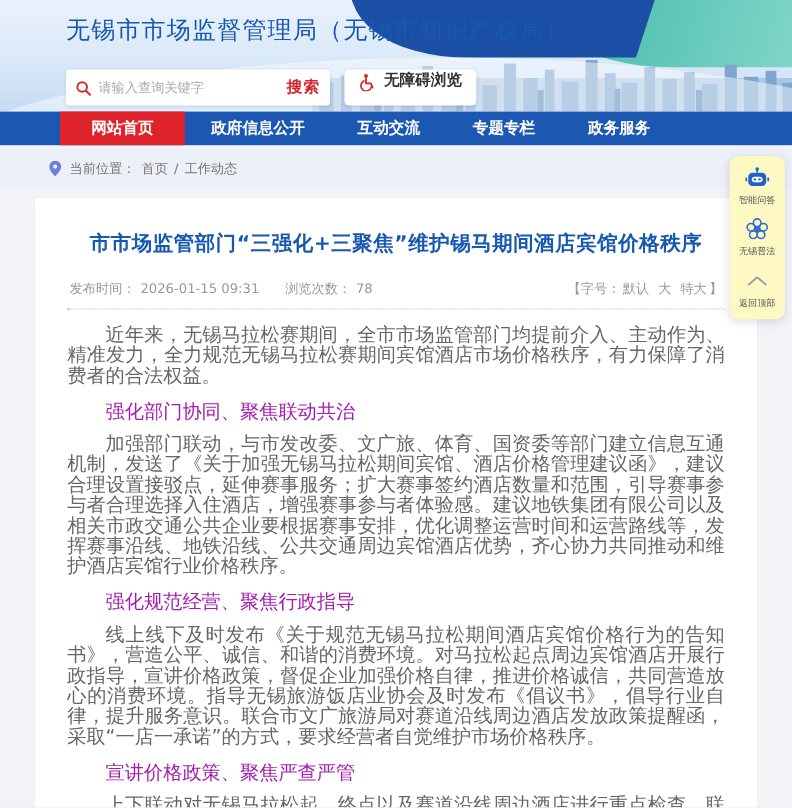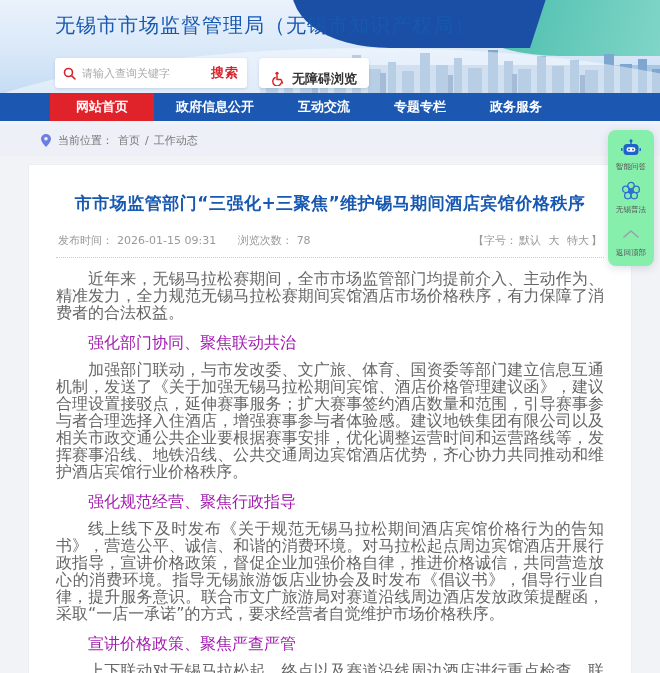--- a/index.html
+++ b/index.html
@@ -29,36 +29,36 @@
     position:absolute; left:-80px; top:48px; width:900px; height:120px;
     background:rgba(255,255,255,.45); border-radius:50% 50% 0 0 / 90% 90% 0 0;
   }
   .skyline{ position:absolute; right:0; bottom:0; }
   .site-title{
     position:absolute; left:55px; top:12px;
     font-size:20px; font-weight:normal; color:#1758b0; letter-spacing:1px;
   }
   .search-row{ position:absolute; left:55px; top:58px; display:flex; gap:12px; align-items:center; }
   .search-box{
-    width:192px; height:30px; background:#fff; border-radius:3px;
+    width:220px; height:30px; background:#fff; border-radius:3px;
     display:flex; align-items:center; padding:0 8px; gap:6px;
     box-shadow:0 1px 3px rgba(30,60,120,.15);
   }
   .search-box input{
     border:none; outline:none; flex:1; font-size:11px; color:#333;
     font-family:inherit; background:transparent; min-width:0;
   }
   .search-box input::placeholder{ color:#aaa; }
   .search-btn{
     border:none; background:none; color:#d8232a; font-weight:bold;
     font-size:13px; cursor:pointer; font-family:inherit; letter-spacing:1px;
   }
   .access-btn{
     height:30px; background:#fff; border:none; border-radius:4px;
-    display:flex; align-items:flex-end; gap:6px; padding:0 12px;
+    display:flex; align-items:flex-start; gap:6px; padding:0 12px;
     font-size:13px; font-weight:bold; color:#333; cursor:pointer;
     font-family:inherit; box-shadow:0 1px 3px rgba(30,60,120,.15);
   }
   
   .nav{
     position:relative; height:28px; background:#1c58b2;
     display:flex; align-items:stretch; padding-left:50px;
   }
   .nav-item{
     display:flex; align-items:center; padding:0 22px;
@@ -92,21 +92,21 @@
   .meta-right a{ color:#999; text-decoration:none; margin:0 2px; cursor:pointer; }
   .dotline{ border:none; border-top:1px dotted #ccc; margin:9px 0 12px 0; }
   .body p{
     font-size:16px; color:#666; line-height:17px; text-indent:2em;
     margin-bottom:10px; text-align:justify;
   }
   .body p.subhead{ font-weight:normal; color:#a21caf; margin:13px 0 10px 0; }
   
   .float-panel{
     position:absolute; right:6px; top:130px; width:46px;
-    background:#86efac; border-radius:8px; box-shadow:0 2px 8px rgba(60,80,120,.18);
+    background:#fef9c3; border-radius:8px; box-shadow:0 2px 8px rgba(60,80,120,.18);
     padding:8px 2px; display:flex; flex-direction:column; gap:9px; z-index:9;
   }
   .float-btn{
     border:none; background:none; cursor:pointer; font-family:inherit;
     display:flex; flex-direction:column; align-items:center; gap:3px;
   }
   .float-btn .lbl{ font-size:8px; color:#555; transform:scale(.95); white-space:nowrap; }
   .icon-wrap{ height:20px; display:flex; align-items:center; justify-content:center; }
 </style>
 </head>

